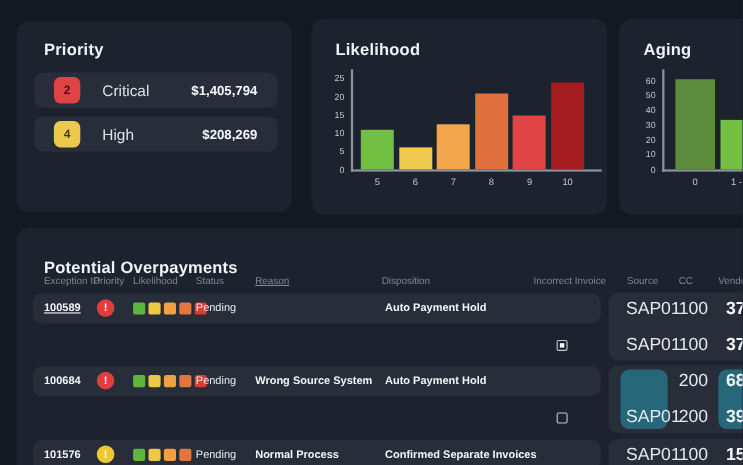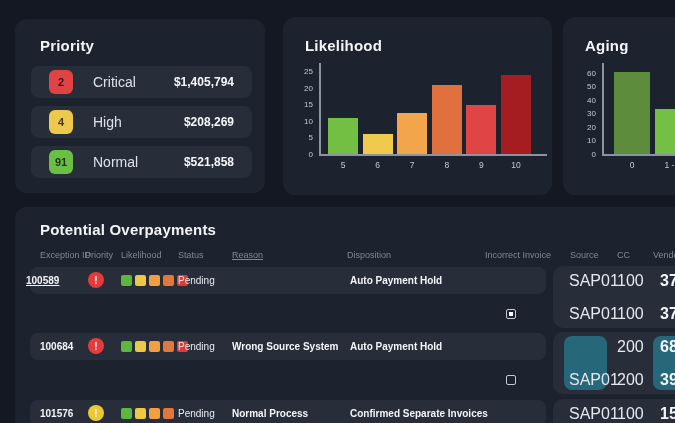--- a/index.html
+++ b/index.html
@@ -13,20 +13,21 @@
   .card {
     position:absolute;
     background:#1c232f;
     border-radius:12px;
   }
   .card h2 {
     font-size:15px;
     font-weight:600;
     color:#f2f4f7;
     letter-spacing:.2px;
+    margin-top:14px;
   }
   
   #priority-card { left:15px; top:19px; width:250px; height:174px; padding:16px 13px 0 16px; }
   #priority-card h2 { margin:2px 0 12px 9px; }
   .stat-row {
     position:relative;
     height:32px;
     margin-bottom:8px;
     background:#272e3a;
     border-radius:8px;
@@ -113,25 +114,20 @@
     <h2>Priority</h2>
     <div class="stat-row">
       <span class="badge" style="background: rgb(224, 67, 67);">2</span>
       <span class="stat-label">Critical</span>
       <span class="stat-amount">$1,405,794</span>
     </div>
     <div class="stat-row">
       <span class="badge" style="background: rgb(236, 201, 75);">4</span>
       <span class="stat-label">High</span>
       <span class="stat-amount">$208,269</span>
-    </div>
-    <div class="stat-row">
-      <span class="badge" style="background: rgb(106, 191, 69);">91</span>
-      <span class="stat-label">Normal</span>
-      <span class="stat-amount">$521,858</span>
     </div>
   </section>
 
   <section class="card" id="likelihood-card">
     <h2>Likelihood</h2>
     <div class="chart" id="chart-0">
         <div class="ytick" style="left: 0px; width: 10px; top: 91.5px;">0</div>
         <div class="ytick" style="left: 0px; width: 10px; top: 75px;">5</div>
         <div class="ytick" style="left: 0px; width: 10px; top: 58.5px;">10</div>
         <div class="ytick" style="left: 0px; width: 10px; top: 42px;">15</div>
@@ -192,21 +188,21 @@
           <div class="panel"></div>
           <div class="pline" style="left: 554px; top: 0px; color: rgb(228, 232, 238);">SAP01</div>
           <div class="pline" style="left: 602px; top: 0px; color: rgb(228, 232, 238);">100</div>
           <div class="pline b" style="left: 645px; top: 0px; font-weight: 700;">3748</div>
           <div class="cbx" style="top: 10px;"></div>
           <div class="pline" style="left: 554px; top: 33px; color: rgb(228, 232, 238);">SAP01</div>
           <div class="pline" style="left: 602px; top: 33px; color: rgb(228, 232, 238);">100</div>
           <div class="pline b" style="left: 645px; top: 33px; font-weight: 700;">3748</div>
           <div class="cbx checked" style="top: 43px;"></div>
           <div class="rowbar"></div>
-          <div class="cell b" style="left: 11px; text-decoration: underline;">100589</div>
+          <div class="cell b" style="left: 25px; text-decoration: underline;">100589</div>
           <div class="pri-icon" style="background: rgb(226, 60, 60);">!</div>
           <div class="squares">
             <div class="sq" style="background: rgb(94, 183, 60);"></div>
             <div class="sq" style="background: rgb(236, 200, 68);"></div>
             <div class="sq" style="background: rgb(240, 160, 64);"></div>
             <div class="sq" style="background: rgb(224, 119, 60);"></div>
             <div class="sq" style="background: rgb(218, 59, 53);"></div>
           </div>
           <div class="cell" style="left: 163px;">Pending</div>
           <div class="cell b" style="left: 335px;">Auto Payment Hold</div>

